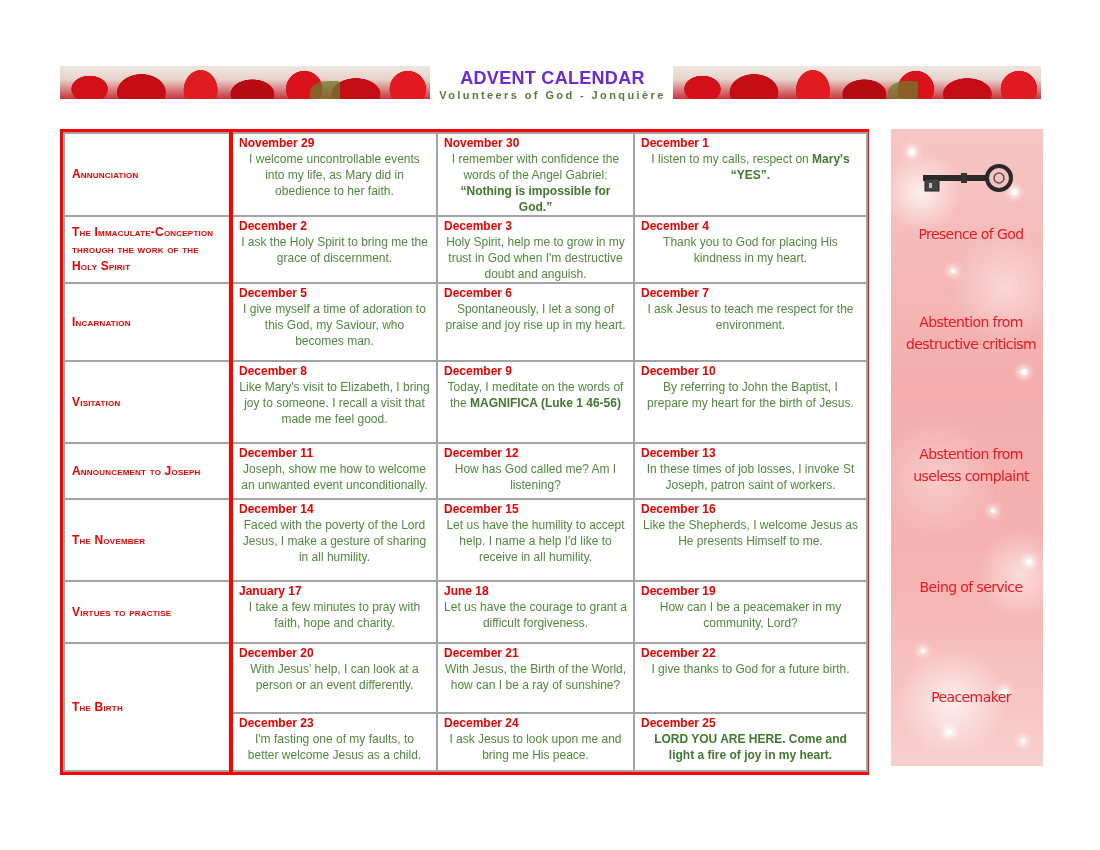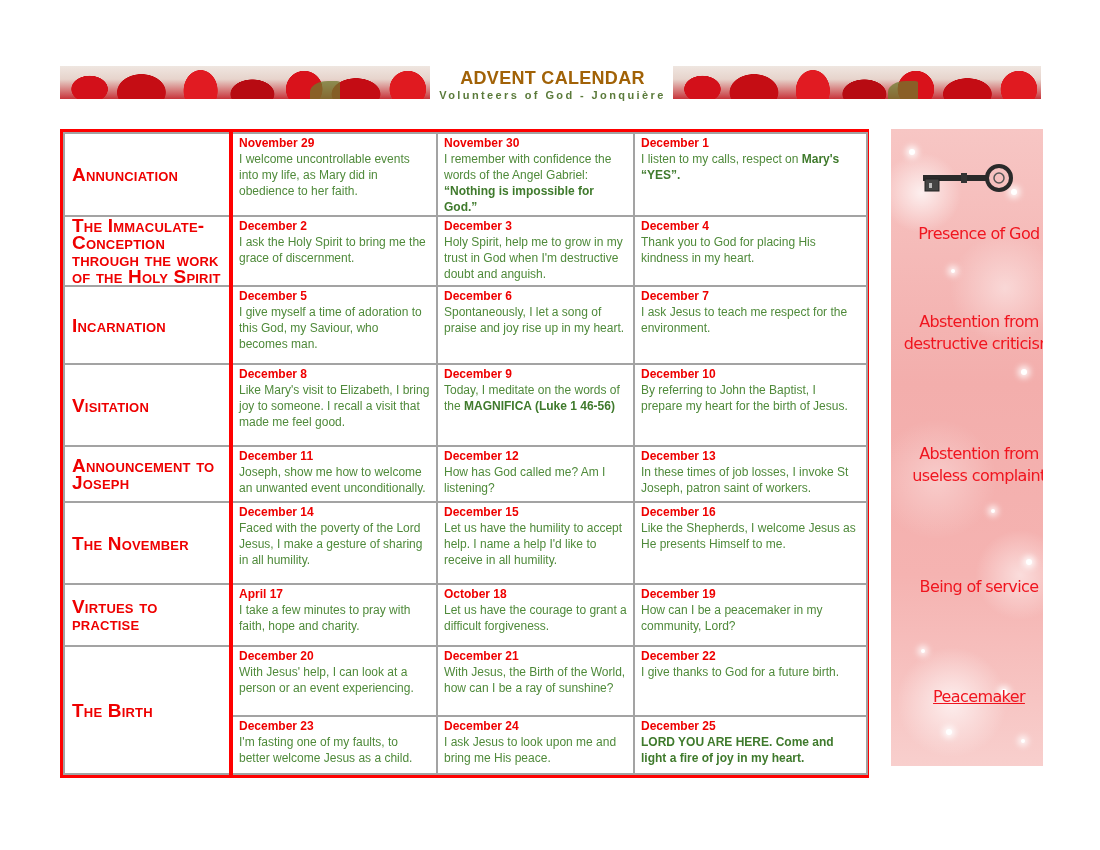--- a/index.html
+++ b/index.html
@@ -15,43 +15,43 @@
       radial-gradient(ellipse 28px 34px at 38% 75%, #e11b22 60%, transparent 62%),
       radial-gradient(ellipse 36px 24px at 52% 85%, #b70b12 60%, transparent 62%),
       radial-gradient(ellipse 30px 30px at 66% 70%, #d9121b 60%, transparent 62%),
       radial-gradient(ellipse 40px 26px at 80% 85%, #c40c14 60%, transparent 62%),
       radial-gradient(ellipse 30px 30px at 94% 70%, #e01a20 60%, transparent 62%),
       linear-gradient(180deg, #efe6e0 0%, #e7d4cc 40%, #c8343a 100%);
   }
   .banner .leaf { position: absolute; bottom: 0; width: 30px; height: 18px; background: #6f7a2c; border-radius: 60% 10% 0 0; opacity: .75; }
 
   .title-block { position: absolute; left: 435px; top: 68px; width: 235px; text-align: center; }
-  .title-main { color: #a16207; font-size: 18px; font-weight: bold; letter-spacing: 0.3px; line-height: 20px; }
+  .title-main { color: #6d28d9; font-size: 18px; font-weight: bold; letter-spacing: 0.3px; line-height: 20px; }
   .title-sub { color: #5a7a3a; font-size: 11px; font-weight: bold; letter-spacing: 2.4px; line-height: 13px; margin-top: 1px; text-align: center; }
 
   .cal { position: absolute; left: 60px; top: 129px; width: 809px; border: 3px solid #ff0000; box-sizing: border-box; border-collapse: collapse; }
   table.grid { border-collapse: collapse; width: 100%; table-layout: fixed; }
   table.grid td { border: 2px solid #a3a3a3; vertical-align: top; padding: 1px 6px 0 6px; font-size: 12px; line-height: 16px; color: #4f8a3a; }
-  table.grid td.theme { border-right: 4px solid #ff0000; vertical-align: middle; color: #ee0000; font-weight: bold; font-size: 19px; line-height: 17px; padding: 0 7px; font-variant: small-caps; letter-spacing: 0.2px; }
+  table.grid td.theme { border-right: 4px solid #ff0000; vertical-align: middle; color: #ee0000; font-weight: bold; font-size: 12px; line-height: 17px; padding: 0 7px; font-variant: small-caps; letter-spacing: 0.2px; }
   .date { color: #ee0000; font-weight: bold; display: block; }
-  .txt { display: block; }
+  .txt { display: block; text-align: center; }
   .txt b { color: #3f7a2c; }
 
   .sidepanel { position: absolute; left: 891px; top: 129px; width: 152px; height: 637px; overflow: hidden;
     background:
       radial-gradient(circle at 20% 10%, rgba(255,255,255,.75) 0, rgba(255,255,255,0) 40px),
       radial-gradient(circle at 75% 25%, rgba(255,255,255,.45) 0, rgba(255,255,255,0) 55px),
       radial-gradient(circle at 30% 55%, rgba(255,255,255,.35) 0, rgba(255,255,255,0) 60px),
       radial-gradient(circle at 85% 70%, rgba(255,255,255,.55) 0, rgba(255,255,255,0) 45px),
       radial-gradient(circle at 40% 90%, rgba(255,255,255,.7) 0, rgba(255,255,255,0) 55px),
       linear-gradient(180deg, #f7c6c4 0%, #f3aeac 40%, #f5b3b1 70%, #f8cfcd 100%);
   }
   .spark { position: absolute; width: 6px; height: 6px; border-radius: 50%; background: #fff; box-shadow: 0 0 6px 3px rgba(255,255,255,.9); }
   .key { position: absolute; left: 30px; top: 32px; width: 92px; height: 36px; }
-  .virtue { position: absolute; left: 12px; width: 152px; text-align: center; color: #f0151f; font-size: 16px; line-height: 22px; font-family: "DejaVu Sans", sans-serif; letter-spacing: -0.6px; }
+  .virtue { position: absolute; left: 4px; width: 152px; text-align: center; color: #f0151f; font-size: 14px; line-height: 22px; font-family: "DejaVu Sans", sans-serif; letter-spacing: -0.6px; }
 </style>
 </head>
 <body>
 
 <div class="banner left">
   <div class="bg"></div>
   <div class="leaf" style="left:250px;"></div>
 </div>
 <div class="title-block">
   <div class="title-main">ADVENT CALENDAR</div>
@@ -157,37 +157,37 @@
             <span class="txt">Let us have the humility to accept help. I name a help I'd like to receive in all humility.</span>
           </td>
         <td>
             <span class="date">December 16</span>
             <span class="txt">Like the Shepherds, I welcome Jesus as He presents Himself to me.</span>
           </td>
       </tr>
       <tr style="height:62px">
         <td class="theme">Virtues to practise</td>
         <td>
-            <span class="date">April 17</span>
+            <span class="date">January 17</span>
             <span class="txt">I take a few minutes to pray with faith, hope and charity.</span>
           </td>
         <td>
-            <span class="date">October 18</span>
+            <span class="date">June 18</span>
             <span class="txt">Let us have the courage to grant a difficult forgiveness.</span>
           </td>
         <td>
             <span class="date">December 19</span>
             <span class="txt">How can I be a peacemaker in my community, Lord?</span>
           </td>
       </tr>
       <tr style="height:70px">
         <td class="theme" rowspan="2">The Birth</td>
         <td>
             <span class="date">December 20</span>
-            <span class="txt">With Jesus' help, I can look at a person or an event experiencing.</span>
+            <span class="txt">With Jesus' help, I can look at a person or an event differently.</span>
           </td>
         <td>
             <span class="date">December 21</span>
             <span class="txt">With Jesus, the Birth of the World, how can I be a ray of sunshine?</span>
           </td>
         <td>
             <span class="date">December 22</span>
             <span class="txt">I give thanks to God for a future birth.</span>
           </td>
       </tr>
@@ -227,14 +227,14 @@
     <rect x="8" y="22" width="3" height="5" fill="#bbb"></rect>
     <rect x="40" y="12" width="6" height="10" fill="#333"></rect>
     <circle cx="78" cy="17" r="12" fill="none" stroke="#2a2a2a" stroke-width="4"></circle>
     <circle cx="78" cy="17" r="5" fill="none" stroke="#555" stroke-width="1.5"></circle>
   </svg>
 
   <div class="virtue" style="top:94px;">Presence of God</div>
   <div class="virtue" style="top:314px;">Abstention from useless complaint</div>
   <div class="virtue" style="top:182px;">Abstention from destructive criticism</div>
   <div class="virtue" style="top:447px;">Being of service</div>
-  <div class="virtue" style="top:557px;text-decoration:underline;">Peacemaker</div>
+  <div class="virtue" style="top:557px;">Peacemaker</div>
 </div>
 
 </body></html>

